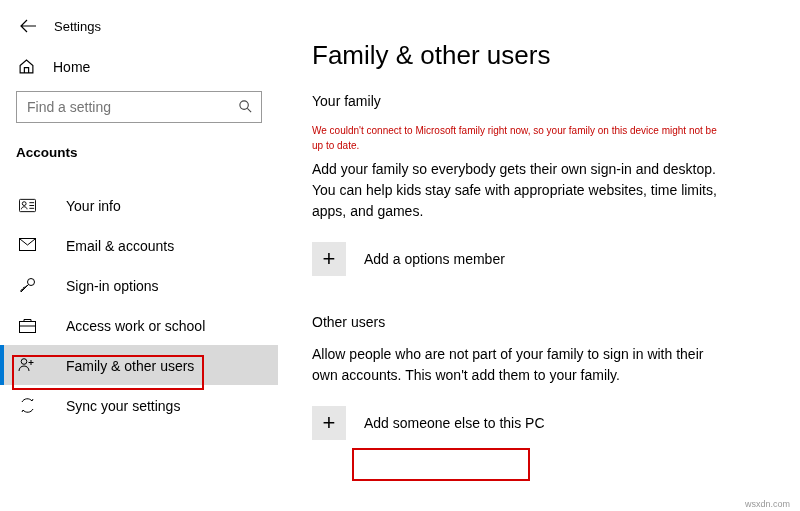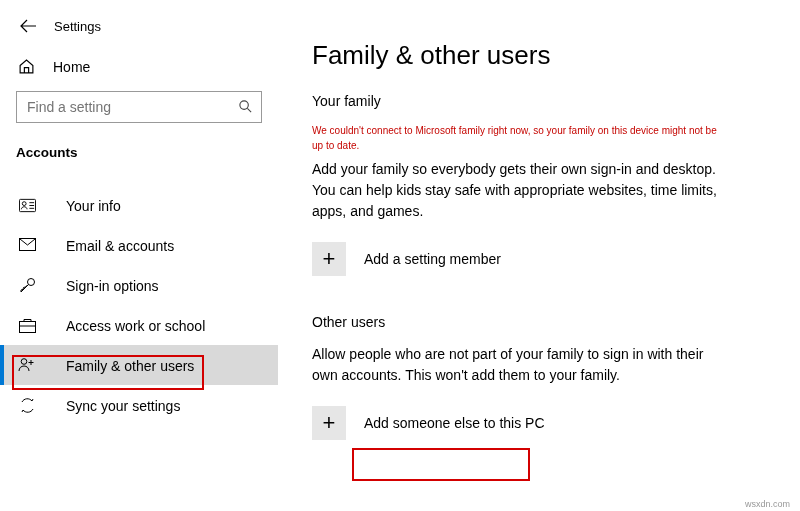--- a/index.html
+++ b/index.html
@@ -218,21 +218,21 @@
 
 <div class="main">
   <h1 class="page-h1">Family &amp; other users</h1>
 
   <h2 class="h2">Your family</h2>
   <p class="err">We couldn't connect to Microsoft family right now, so your family on this device might not be up to date.</p>
   <p class="body-text">Add your family so everybody gets their own sign-in and desktop. You can help kids stay safe with appropriate websites, time limits, apps, and games.</p>
 
   <div class="add-row">
     <div class="plus-box">+</div>
-    <span>Add a setting member</span>
+    <span>Add a options member</span>
   </div>
 
 
   <div class="section2">
     <h2 class="h2">Other users</h2>
     <p class="body-text">Allow people who are not part of your family to sign in with their own accounts. This won't add them to your family.</p>
 
     <div class="add-row">
       <div class="plus-box">+</div>
       <span>Add someone else to this PC</span>

